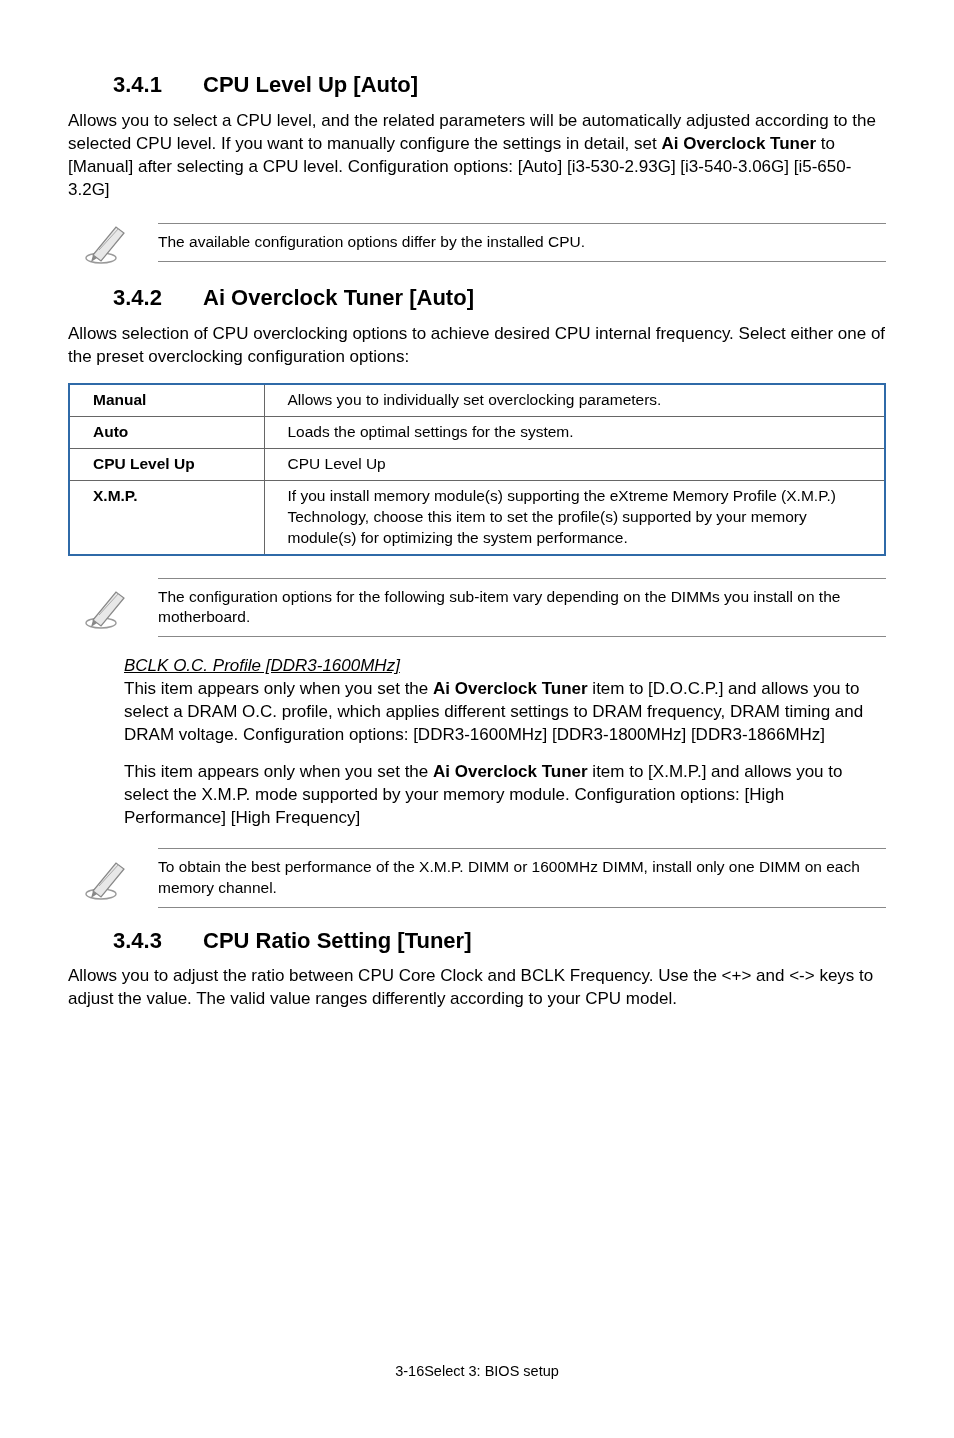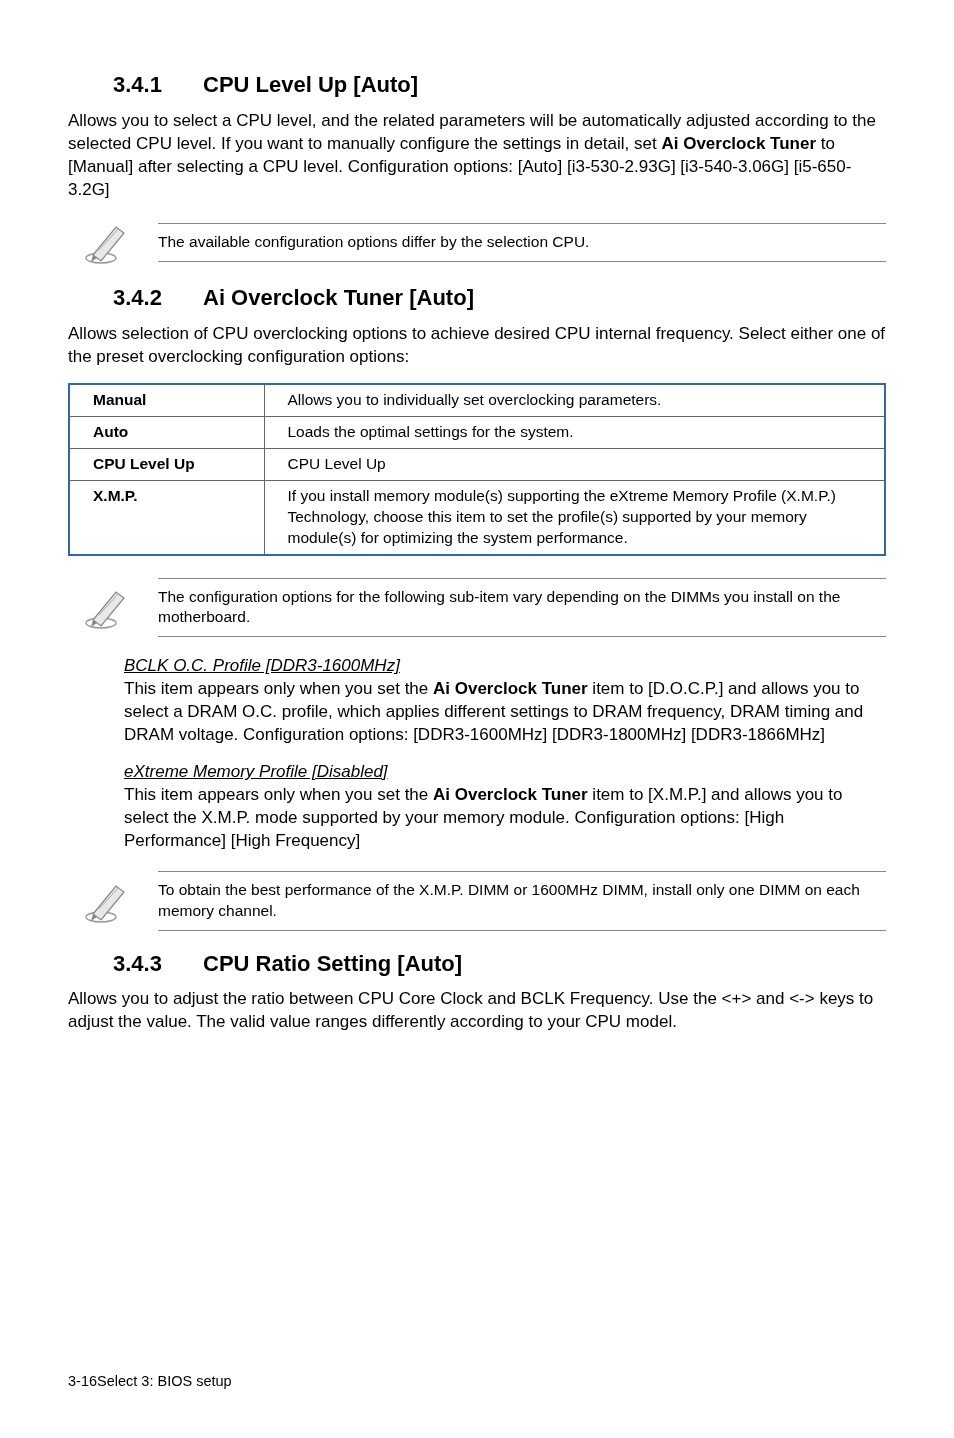--- a/index.html
+++ b/index.html
@@ -50,45 +50,45 @@
   table.opts td {
     border: 1px solid #666;
     padding: 5px 23px;
     vertical-align: top;
   }
   table.opts td.k { width: 195px; font-weight: bold; }
   .indent { margin-left: 56px; margin-bottom: 14px; }
   .subhead { text-decoration: underline; font-style: italic; }
   .footer {
     position: absolute;
-    bottom: 46px;
+    bottom: 56px;
     left: 68px;
     right: 68px;
     display: flex;
-    justify-content: flex-start;
+    justify-content: center;
     font-size: 14.5px;
     border-top: 0;
   }
 </style>
 </head>
 <body>
 
 <h2>
   <span class="num">3.4.1</span><span>CPU Level Up [Auto]</span>
 </h2>
 <p class="body">Allows you to select a CPU level, and the related parameters will be automatically adjusted according to the selected CPU level. If you want to manually configure the settings in detail, set <b>Ai Overclock Tuner</b> to [Manual] after selecting a CPU level. Configuration options: [Auto] [i3-530-2.93G] [i3-540-3.06G] [i5-650-3.2G]</p>
 
 <div class="note-block">
   <svg class="icon" viewBox="0 0 46 46">
     <ellipse cx="17" cy="39" rx="15" ry="5" fill="none" stroke="#999" stroke-width="1.4"></ellipse>
     <path d="M9 36 L32 8 L40 14 L17 42 Z" fill="#e8e8e8" stroke="#888" stroke-width="1.2"></path>
     <path d="M9 36 L13 39 L7 43 Z" fill="#888"></path>
     <line x1="15" y1="31" x2="35" y2="9" stroke="#aaa" stroke-width="1"></line>
   </svg>
-  <div class="note-text">The available configuration options differ by the selection CPU.</div>
+  <div class="note-text">The available configuration options differ by the installed CPU.</div>
 </div>
 
 <h2>
   <span class="num">3.4.2</span><span>Ai Overclock Tuner [Auto]</span>
 </h2>
 <p class="body">Allows selection of CPU overclocking options to achieve desired CPU internal frequency. Select either one of the preset overclocking configuration options:</p>
 
 <table class="opts">
   <tbody>
       <tr>
@@ -119,35 +119,34 @@
   </svg>
   <div class="note-text">The configuration options for the following sub-item vary depending on the DIMMs you install on the motherboard.</div>
 </div>
 
 <div class="indent">
   <div class="subhead">BCLK O.C. Profile [DDR3-1600MHz]</div>
   <div>This item appears only when you set the <b>Ai Overclock Tuner</b> item to [D.O.C.P.] and allows you to select a DRAM O.C. profile, which applies different settings to DRAM frequency, DRAM timing and DRAM voltage. Configuration options: [DDR3-1600MHz] [DDR3-1800MHz] [DDR3-1866MHz]</div>
 </div>
 
 <div class="indent">
-  <div class="subhead">eXtreme Memory Profile [Disabled]</div>
   <div>This item appears only when you set the <b>Ai Overclock Tuner</b> item to [X.M.P.] and allows you to select the X.M.P. mode supported by your memory module. Configuration options: [High Performance] [High Frequency]</div>
 </div>
 
 <div class="note-block">
   <svg class="icon" viewBox="0 0 46 46">
     <ellipse cx="17" cy="39" rx="15" ry="5" fill="none" stroke="#999" stroke-width="1.4"></ellipse>
     <path d="M9 36 L32 8 L40 14 L17 42 Z" fill="#e8e8e8" stroke="#888" stroke-width="1.2"></path>
     <path d="M9 36 L13 39 L7 43 Z" fill="#888"></path>
     <line x1="15" y1="31" x2="35" y2="9" stroke="#aaa" stroke-width="1"></line>
   </svg>
   <div class="note-text">To obtain the best performance of the X.M.P. DIMM or 1600MHz DIMM, install only one DIMM on each memory channel.</div>
 </div>
 
 <h2>
-  <span class="num">3.4.3</span><span>CPU Ratio Setting [Auto]</span>
+  <span class="num">3.4.3</span><span>CPU Ratio Setting [Tuner]</span>
 </h2>
 <p class="body">Allows you to adjust the ratio between CPU Core Clock and BCLK Frequency. Use the &lt;+&gt; and &lt;-&gt; keys to adjust the value. The valid value ranges differently according to your CPU model.</p>
 
 <div class="footer">
   <span>3-16</span>
   <span>Select 3: BIOS setup</span>
 </div>
 
 </body></html>

